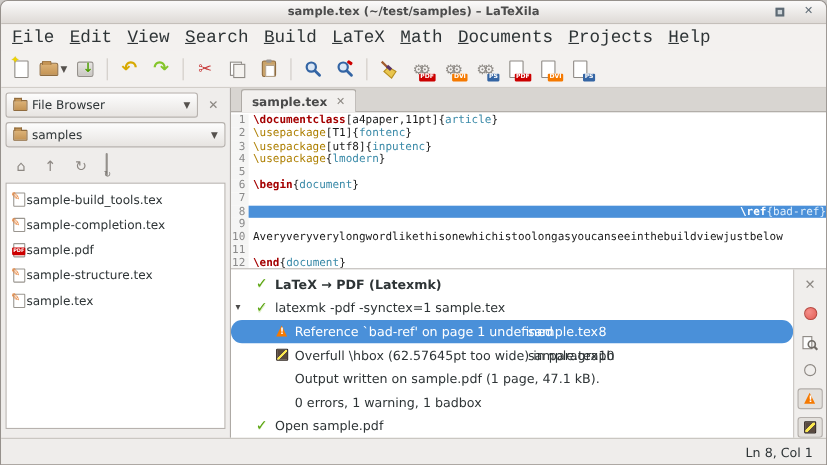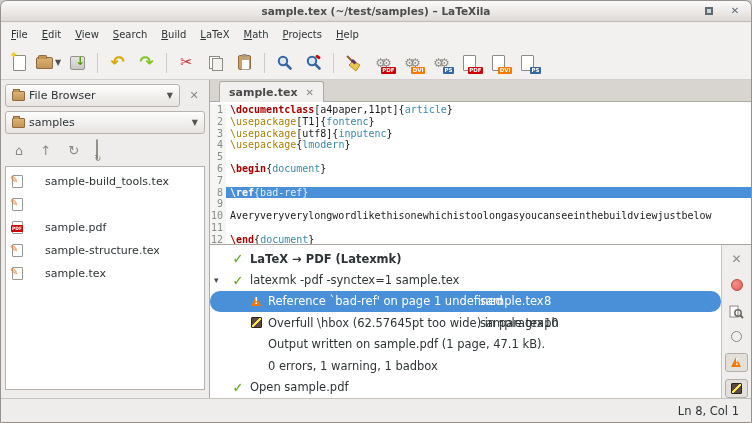--- a/index.html
+++ b/index.html
@@ -12,21 +12,21 @@
   .titlebar { height:21px; flex:none; position:relative; display:flex; align-items:center; justify-content:center;
               background:linear-gradient(#fbfafa,#dedad6); border-bottom:1px solid #bfbab5; border-radius:6px 6px 0 0; }
   .title { font-size:10.5px; font-weight:bold; color:#4c4c4c; }
   .win-btns { position:absolute; right:10px; top:0; height:100%; display:flex; align-items:center; gap:14px; }
   .wbtn { width:12px; height:12px; display:flex; align-items:center; justify-content:center; }
   .i-maximize { width:8px; height:8px; border:2px solid #5e6a74; background:#cfd6da; }
   .i-close-win { font-size:10px; font-weight:bold; color:#5e6a74; line-height:1; }
 
   
   .menubar { height:24px; flex:none; display:flex; align-items:center; padding:0 3px; background:#f3f1ef; }
-  .menu-item { padding:4px 7px; font-size:10px; color:#2e3436; border-radius:3px; }
+  .menu-item { padding:4px 7px; font-size:16px; color:#2e3436; border-radius:3px;font-family:Liberation Mono, monospace; }
   .menu-item.disabled { color:#a9a5a1; }
   .menu-item u { text-decoration:underline; }
 
   
   .toolbar { height:34px; flex:none; display:flex; align-items:center; padding:0 5px; gap:2px;
              background:#f3f1ef; border-bottom:1px solid #d2cec9; }
   .tbtn { min-width:27px; height:27px; display:flex; align-items:center; justify-content:center; gap:2px;
           border-radius:3px; position:relative; }
   .tsep { width:1px; height:20px; background:#cfcac5; margin:0 4px; flex:none; }
   .i-page { width:13px; height:16px; background:#fff; border:1px solid #8e8a85; border-radius:1px; position:relative; }
@@ -60,38 +60,38 @@
   .combo .arrow { margin-left:auto; font-size:8px; color:#55514d; }
   .sb-header .combo { flex:1; }
   .sb-close { width:22px; height:23px; display:flex; align-items:center; justify-content:center; color:#8c8883; font-size:11px; font-weight:bold; }
   .i-folder-sm { width:13px; height:10px; background:linear-gradient(#dcb277,#c49455); border:1px solid #8f6b3e; border-radius:1px; flex:none; position:relative; }
   .i-folder-sm::before { content:""; position:absolute; left:0; top:-3px; width:5px; height:2px; background:#c49455; border:1px solid #8f6b3e; border-bottom:none; }
   .fb-toolbar { display:flex; gap:17px; padding:6px 10px 7px; align-items:center; color:#8d8883; }
   .fb-ico { font-size:13px; line-height:1; }
   .i-minipage { width:9px; height:12px; background:#fdfdfd; border:1px solid #94908b; border-radius:1px; position:relative; }
   .i-minipage::after { content:"↻"; position:absolute; right:-4px; bottom:-4px; font-size:8px; color:#7d7974; }
   .file-list { flex:1; background:#fff; border:1px solid #b7b2ae; padding:3px 0; overflow:hidden; }
-  .file-item { display:flex; align-items:center; gap:22px; height:23px; padding:0 6px; font-size:11px; color:#2e3436; }
+  .file-item { display:flex; align-items:center; gap:1px; height:23px; padding:0 6px; font-size:11px; color:#2e3436; }
   .icon-tex { width:11px; height:13px; background:#fff; border:1px solid #9a9690; border-radius:1px; position:relative; flex:none; }
   .icon-tex::after { content:"✎"; position:absolute; left:-3px; top:-2px; font-size:10px; color:#e8843a; }
   .icon-pdfdoc { width:11px; height:13px; background:#fff; border:1px solid #9a9690; border-radius:1px; position:relative; flex:none; }
   .icon-pdfdoc::after { content:"PDF"; position:absolute; left:-2px; bottom:1px; font-size:4.5px; font-weight:bold; color:#fff; background:#cc0000; padding:1px; border-radius:1px; }
 
   
   .editor-col { flex:1; display:flex; flex-direction:column; min-width:0; background:#fff; }
   .tabbar { height:22px; flex:none; background:#d8d5d1; border-bottom:1px solid #aeaaa5; display:flex; align-items:flex-end; padding-left:9px; }
   .tab { height:21px; background:#f2f0ee; border:1px solid #aeaaa5; border-bottom:none; border-radius:3px 3px 0 0;
          display:flex; align-items:center; gap:8px; padding:0 9px; font-size:11px; font-weight:bold; color:#4a4a4a; margin-bottom:-1px; }
   .tab-close { font-size:10px; font-weight:normal; color:#8c8883; }
 
   .code { flex:1; min-height:0; overflow:hidden; font-family:"DejaVu Sans Mono","Liberation Mono",monospace; font-size:10px; padding-top:2px; }
   .code-line { display:flex; height:11.8px; line-height:11.8px; white-space:pre; }
   .gutter-num { width:16px; flex:none; text-align:right; padding-right:3px; color:#8a8a8a; background:#f5f5f4; }
   .line-text { flex:1; padding-left:4px; color:#1a1a1a; }
-  .code-line.selected .line-text { background:#4a90d9; }
+  .code-line.selected .line-text { background:#4a90d9;text-align:right; }
   .cmd { color:#a40000; font-weight:bold; }
   .pkg { color:#ad7f00; }
   .arg { color:#3a8aa8; }
   .pln { color:#1a1a1a; }
   .wcmd { color:#ffffff; font-weight:bold; }
   .warg { color:#dfeefb; }
 
   
   .build { height:154px; flex:none; border-top:1px solid #a9a5a0; display:flex; min-width:0; }
   .build-rows { flex:1; background:#fff; padding-top:3px; overflow:hidden; }
@@ -141,20 +141,21 @@
   </div>
 
   <div class="menubar">
       <span class="menu-item"><u>F</u>ile</span>
       <span class="menu-item"><u>E</u>dit</span>
       <span class="menu-item"><u>V</u>iew</span>
       <span class="menu-item"><u>S</u>earch</span>
       <span class="menu-item"><u>B</u>uild</span>
       <span class="menu-item"><u>L</u>aTeX</span>
       <span class="menu-item"><u>M</u>ath</span>
+      <span class="menu-item"><u>D</u>ocuments</span>
       <span class="menu-item"><u>P</u>rojects</span>
       <span class="menu-item"><u>H</u>elp</span>
     </div>
 
   <div class="toolbar">
       <div class="tbtn">
         <span class="i-page spark"></span>
       </div>
       <div class="tbtn">
         <span class="i-folder"></span>
@@ -250,20 +251,21 @@
           <div><span class="fb-ico">↻</span></div>
           <div><span class="i-minipage"></span></div>
         </div>
       <div class="file-list">
           <div class="file-item">
             <span class="icon-tex"></span>
             <span>sample-build_tools.tex</span>
           </div>
           <div class="file-item">
             <span class="icon-tex"></span>
+            <span>sample-completion.tex</span>
           </div>
           <div class="file-item">
             <span class="icon-pdfdoc"></span>
             <span>sample.pdf</span>
           </div>
           <div class="file-item">
             <span class="icon-tex"></span>
             <span>sample-structure.tex</span>
           </div>
           <div class="file-item">

